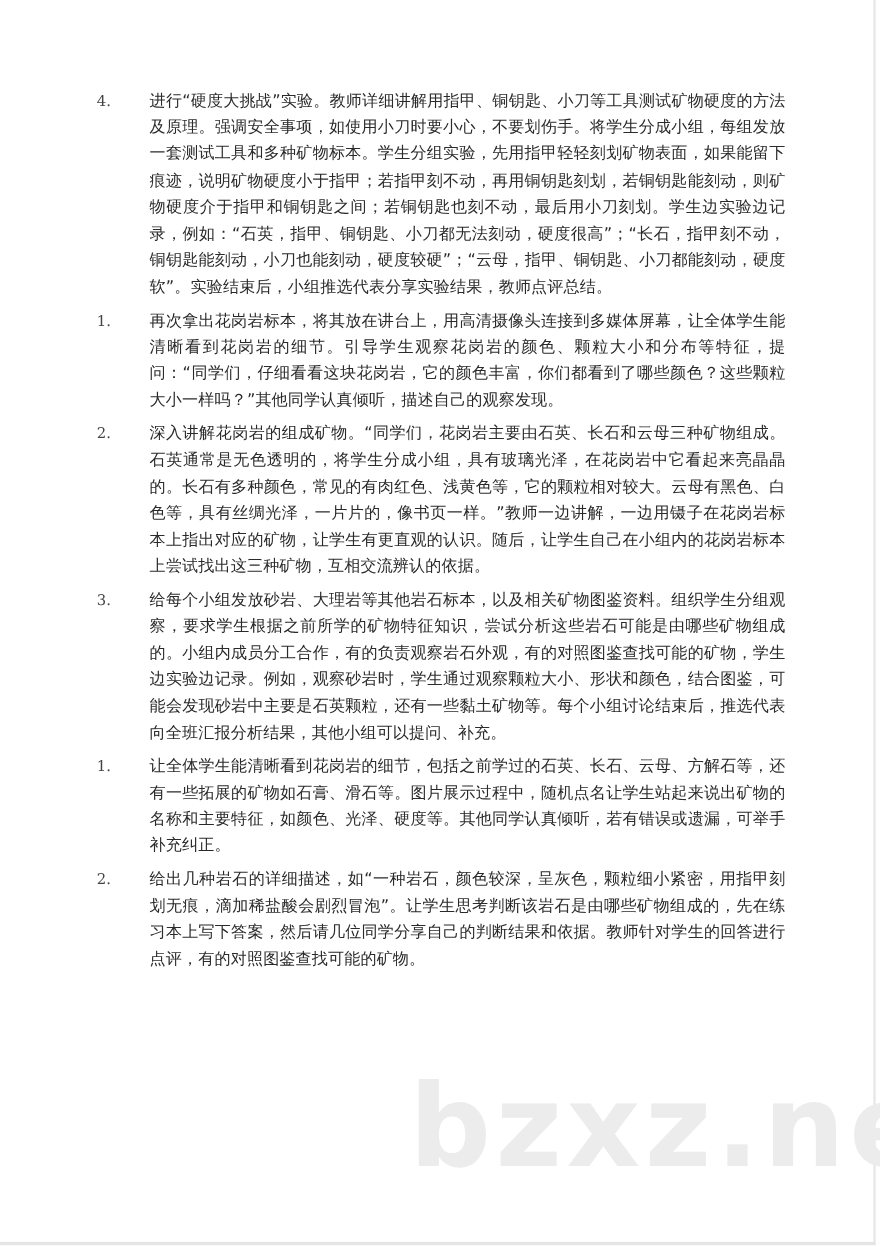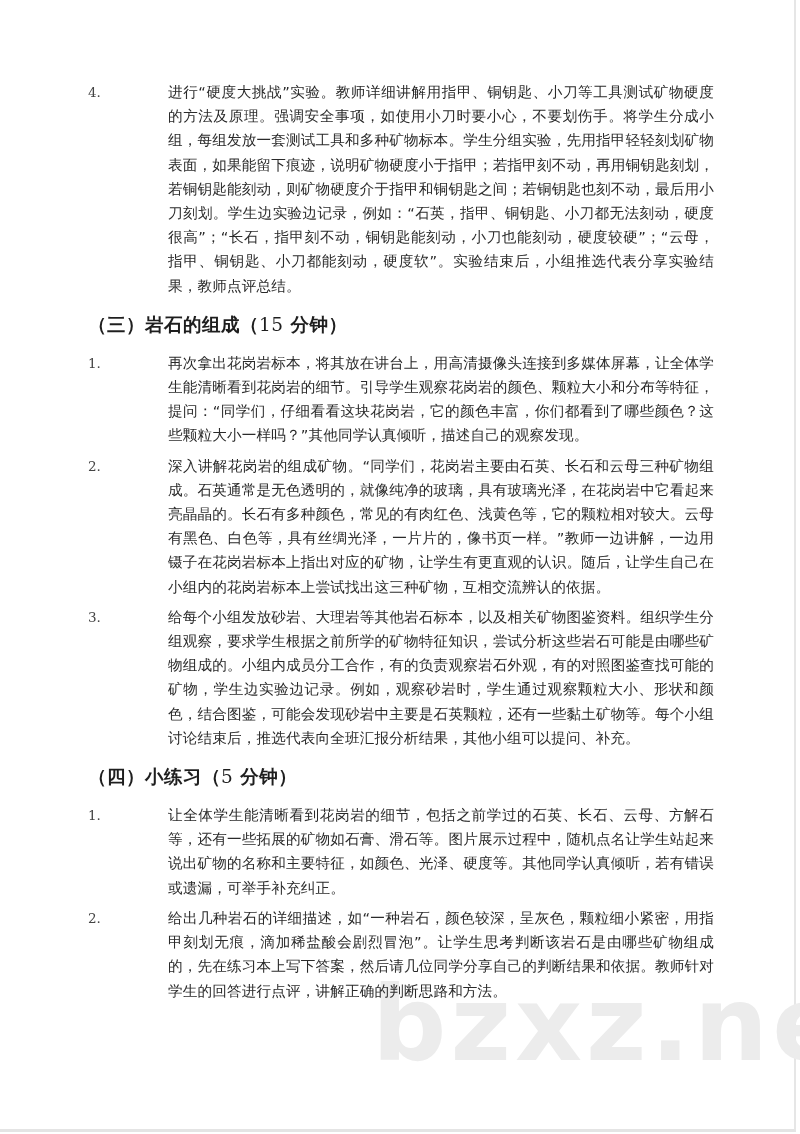--- a/index.html
+++ b/index.html
@@ -13,21 +13,21 @@
     background: #fff;
     border-right: 2px solid #e6e6e6;
     border-bottom: 3px solid #e4e4e4;
   }
   .content { position: absolute; left: 88px; top: 80px; width: 626px; }
   .item { position: relative; padding-left: 48px; font-size: 14.6px; line-height: 24.2px; margin-bottom: 6px; text-align: justify; }
   .item .num {
     position: absolute; left: 0; top: 0;
     font-family: "DejaVu Serif", "Liberation Serif", serif; font-size: 13.5px; color: #444;
   }
-  .item .text { display: block; letter-spacing: 0.15px; margin-left: 32px; }
+  .item .text { display: block; letter-spacing: 0.15px; }
   .heading {
     font-size: 18.5px; font-weight: bold; color: #1e1e1e;
     margin: 12px 0 14px 0; letter-spacing: 0.5px;
   }
   .heading .mins { font-family: "DejaVu Serif", "Liberation Serif", serif; font-weight: normal; }
   .watermark {
     position: absolute; left: 372px; top: 972px;
     font-family: "DejaVu Sans", "Liberation Sans", sans-serif;
     font-weight: bold; font-size: 104px; letter-spacing: 4px;
     color: #ececec; z-index: 0; line-height: 1;
@@ -40,44 +40,38 @@
 <div class="page">
   <div class="watermark">bzxz.net</div>
 
   <div class="content">
 
     <div class="item" style="margin-top:0;">
       <span class="num">4.</span>
       <span class="text">进行“硬度大挑战”实验。教师详细讲解用指甲、铜钥匙、小刀等工具测试矿物硬度的方法及原理。强调安全事项，如使用小刀时要小心，不要划伤手。将学生分成小组，每组发放一套测试工具和多种矿物标本。学生分组实验，先用指甲轻轻刻划矿物表面，如果能留下痕迹，说明矿物硬度小于指甲；若指甲刻不动，再用铜钥匙刻划，若铜钥匙能刻动，则矿物硬度介于指甲和铜钥匙之间；若铜钥匙也刻不动，最后用小刀刻划。学生边实验边记录，例如：“石英，指甲、铜钥匙、小刀都无法刻动，硬度很高”；“长石，指甲刻不动，铜钥匙能刻动，小刀也能刻动，硬度较硬”；“云母，指甲、铜钥匙、小刀都能刻动，硬度软”。实验结束后，小组推选代表分享实验结果，教师点评总结。</span>
     </div>
 
-    <div class="heading" style="margin-top:14px;">
-      <span>（三）岩石的组成（</span><span class="mins">15</span><span> 分钟）</span>
-    </div>
 
     <div class="item">
       <span class="num">1.</span>
       <span class="text">再次拿出花岗岩标本，将其放在讲台上，用高清摄像头连接到多媒体屏幕，让全体学生能清晰看到花岗岩的细节。引导学生观察花岗岩的颜色、颗粒大小和分布等特征，提问：“同学们，仔细看看这块花岗岩，它的颜色丰富，你们都看到了哪些颜色？这些颗粒大小一样吗？”其他同学认真倾听，描述自己的观察发现。</span>
     </div>
     <div class="item">
       <span class="num">2.</span>
-      <span class="text">深入讲解花岗岩的组成矿物。“同学们，花岗岩主要由石英、长石和云母三种矿物组成。石英通常是无色透明的，就像纯净的玻璃，具有玻璃光泽，在花岗岩中它看起来亮晶晶的。长石有多种颜色，常见的有肉红色、浅黄色等，它的颗粒相对较大。云母有黑色、白色等，具有丝绸光泽，一片片的，像书页一样。”教师一边讲解，一边用镊子在花岗岩标本上指出对应的矿物，让学生有更直观的认识。随后，让学生自己在小组内的花岗岩标本上尝试找出这三种矿物，互相交流辨认的依据。</span>
+      <span class="text">深入讲解花岗岩的组成矿物。“同学们，花岗岩主要由石英、长石和云母三种矿物组成。石英通常是无色透明的，将学生分成小组，具有玻璃光泽，在花岗岩中它看起来亮晶晶的。长石有多种颜色，常见的有肉红色、浅黄色等，它的颗粒相对较大。云母有黑色、白色等，具有丝绸光泽，一片片的，像书页一样。”教师一边讲解，一边用镊子在花岗岩标本上指出对应的矿物，让学生有更直观的认识。随后，让学生自己在小组内的花岗岩标本上尝试找出这三种矿物，互相交流辨认的依据。</span>
     </div>
     <div class="item">
       <span class="num">3.</span>
       <span class="text">给每个小组发放砂岩、大理岩等其他岩石标本，以及相关矿物图鉴资料。组织学生分组观察，要求学生根据之前所学的矿物特征知识，尝试分析这些岩石可能是由哪些矿物组成的。小组内成员分工合作，有的负责观察岩石外观，有的对照图鉴查找可能的矿物，学生边实验边记录。例如，观察砂岩时，学生通过观察颗粒大小、形状和颜色，结合图鉴，可能会发现砂岩中主要是石英颗粒，还有一些黏土矿物等。每个小组讨论结束后，推选代表向全班汇报分析结果，其他小组可以提问、补充。</span>
     </div>
 
-    <div class="heading" style="margin-top:14px;">
-      <span>（四）小练习（</span><span class="mins">5</span><span> 分钟）</span>
-    </div>
 
     <div class="item">
       <span class="num">1.</span>
       <span class="text">让全体学生能清晰看到花岗岩的细节，包括之前学过的石英、长石、云母、方解石等，还有一些拓展的矿物如石膏、滑石等。图片展示过程中，随机点名让学生站起来说出矿物的名称和主要特征，如颜色、光泽、硬度等。其他同学认真倾听，若有错误或遗漏，可举手补充纠正。</span>
     </div>
     <div class="item">
       <span class="num">2.</span>
-      <span class="text">给出几种岩石的详细描述，如“一种岩石，颜色较深，呈灰色，颗粒细小紧密，用指甲刻划无痕，滴加稀盐酸会剧烈冒泡”。让学生思考判断该岩石是由哪些矿物组成的，先在练习本上写下答案，然后请几位同学分享自己的判断结果和依据。教师针对学生的回答进行点评，讲解正确的判断思路和方法。</span>
+      <span class="text">给出几种岩石的详细描述，如“一种岩石，颜色较深，呈灰色，颗粒细小紧密，用指甲刻划无痕，滴加稀盐酸会剧烈冒泡”。让学生思考判断该岩石是由哪些矿物组成的，先在练习本上写下答案，然后请几位同学分享自己的判断结果和依据。教师针对学生的回答进行点评，有的对照图鉴查找可能的矿物。</span>
     </div>
 
   </div>
 </div>
 
 </body></html>

